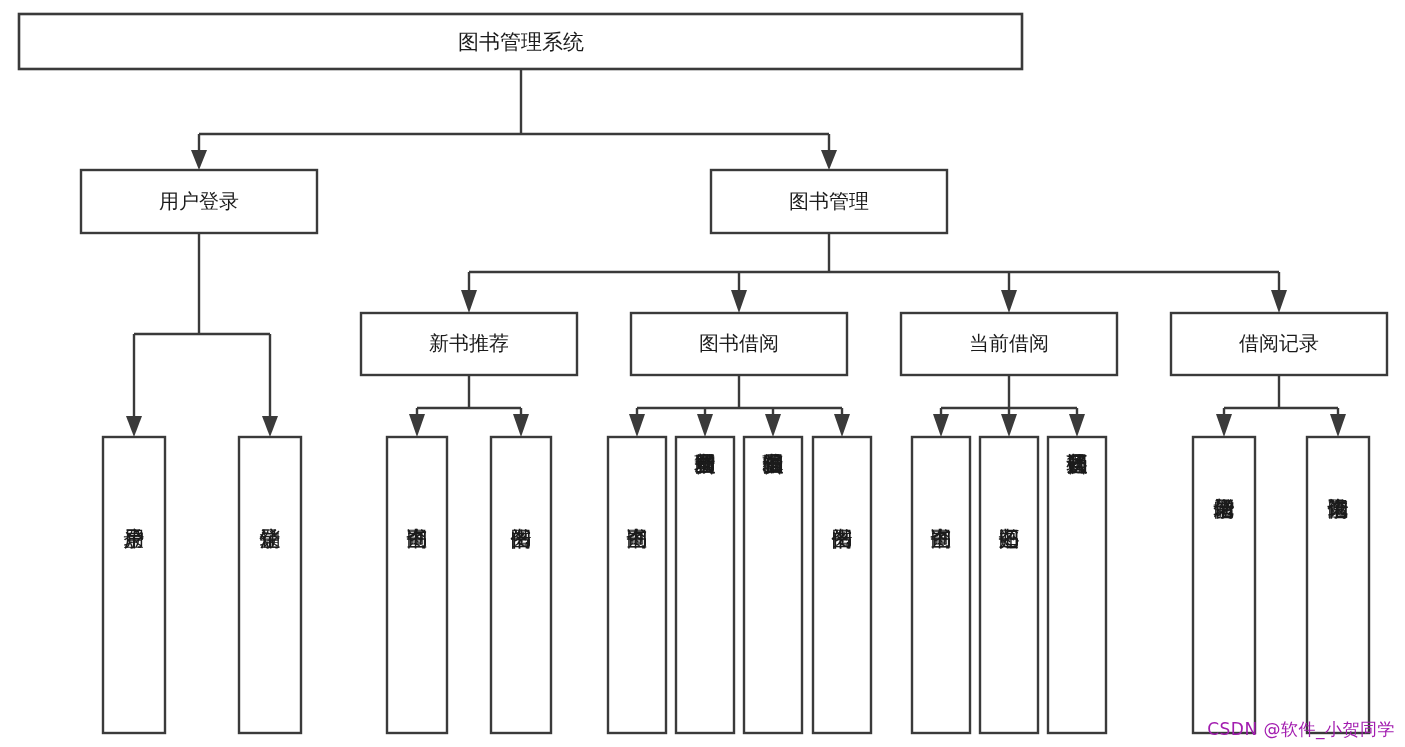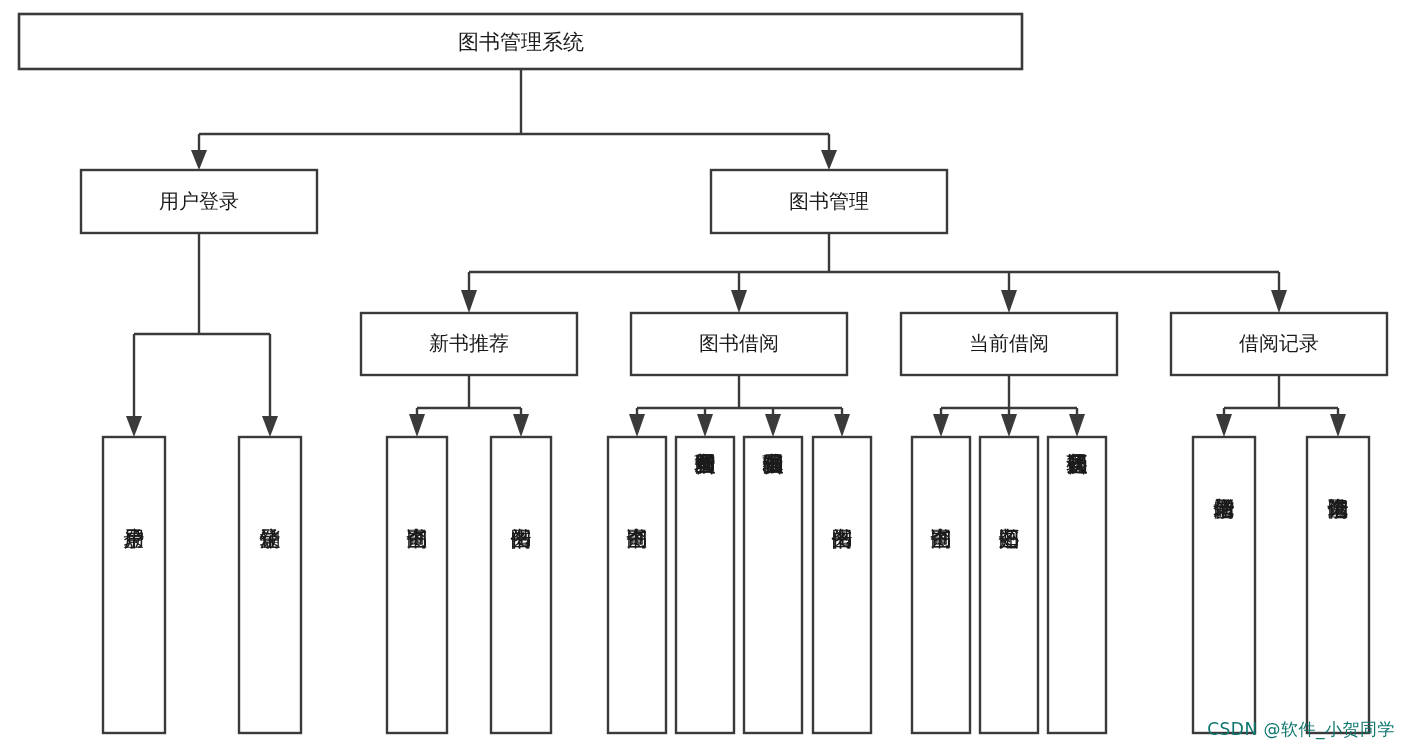--- a/index.html
+++ b/index.html
@@ -61,21 +61,21 @@
     font-family: "DejaVu Sans", "Liberation Sans", sans-serif;
     font-size: 21px;
     text-anchor: middle;
   }
   .watermark {
     position: absolute;
     right: 10px;
     bottom: 6px;
     font-family: "DejaVu Sans", "Liberation Sans", sans-serif;
     font-size: 17px;
-    color: #0f766e;
+    color: #a21caf;
     white-space: nowrap;
     letter-spacing: 0.5px;
   }
 </style>
 </head>
 <body>
 
 <div id="diagram-root">
 
   <svg id="flow-svg" viewBox="0 0 1405 747" xmlns="http://www.w3.org/2000/svg">

